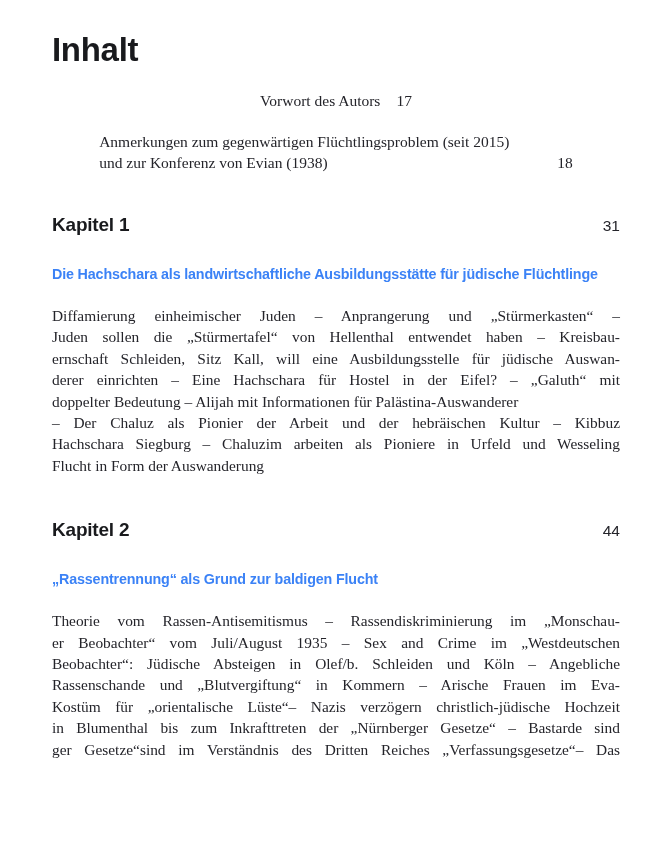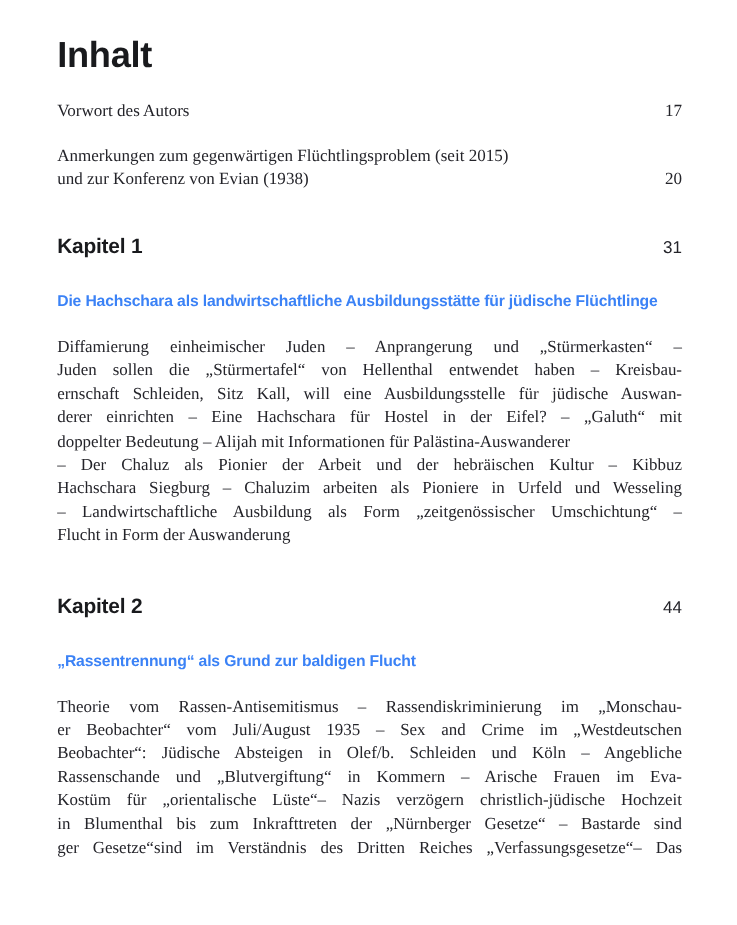--- a/index.html
+++ b/index.html
@@ -42,21 +42,21 @@
     letter-spacing: -0.3px;
     color: #191a1d;
     margin: 0;
     padding-top: 33px;
   }
 
   
   .fm-entry {
     display: flex;
     align-items: flex-end;
-    justify-content: space-between;
+    justify-content: center;
     font-family: "Liberation Serif", "DejaVu Serif", serif;
     font-size: 15.5px;
     line-height: 21px;
     color: #24242a;
   }
   .fm-entry .fm-text {
     flex: 0 1 auto;
     max-width: 500px;
   }
   .fm-entry .fm-page {
@@ -142,41 +142,40 @@
         <span class="fm-line">Vorwort des Autors</span>
       </div>
       <div class="fm-page">17</div>
     </div>
 
     <div class="fm-entry" id="fm-anmerkungen">
       <div class="fm-text">
         <span class="fm-line">Anmerkungen zum gegenwärtigen Flüchtlingsproblem (seit 2015)</span>
         <span class="fm-line">und zur Konferenz von Evian (1938)</span>
       </div>
-      <div class="fm-page">20</div>
+      <div class="fm-page">18</div>
     </div>
 
     <section class="chapter" id="chapter-1">
       <div class="chapter-head">
         <span class="chapter-label">Kapitel 1</span>
         <span class="chapter-page">31</span>
       </div>
       <div class="chapter-subtitle">
         <span>Die Hachschara als landwirtschaftliche Ausbildungsstätte für jüdische</span>
         <span>Flüchtlinge</span>
       </div>
       <div class="chapter-summary">
         <span class="ln">Diffamierung einheimischer Juden – Anprangerung und „Stürmerkasten“ –</span>
         <span class="ln">Juden sollen die „Stürmertafel“ von Hellenthal entwendet haben – Kreisbau-</span>
         <span class="ln">ernschaft Schleiden, Sitz Kall, will eine Ausbildungsstelle für jüdische Auswan-</span>
         <span class="ln">derer einrichten – Eine Hachschara für Hostel in der Eifel? – „Galuth“ mit</span>
         <span class="ln last">doppelter Bedeutung – Alijah mit Informationen für Palästina-Auswanderer</span>
         <span class="ln">– Der Chaluz als Pionier der Arbeit und der hebräischen Kultur – Kibbuz</span>
         <span class="ln">Hachschara Siegburg – Chaluzim arbeiten als Pioniere in Urfeld und Wesseling</span>
-        <span class="ln">– Landwirtschaftliche Ausbildung als Form „zeitgenössischer Umschichtung“ –</span>
         <span class="ln last">Flucht in Form der Auswanderung</span>
       </div>
     </section>
 
     <section class="chapter" id="chapter-2">
       <div class="chapter-head">
         <span class="chapter-label">Kapitel 2</span>
         <span class="chapter-page">44</span>
       </div>
       <div class="chapter-subtitle">

